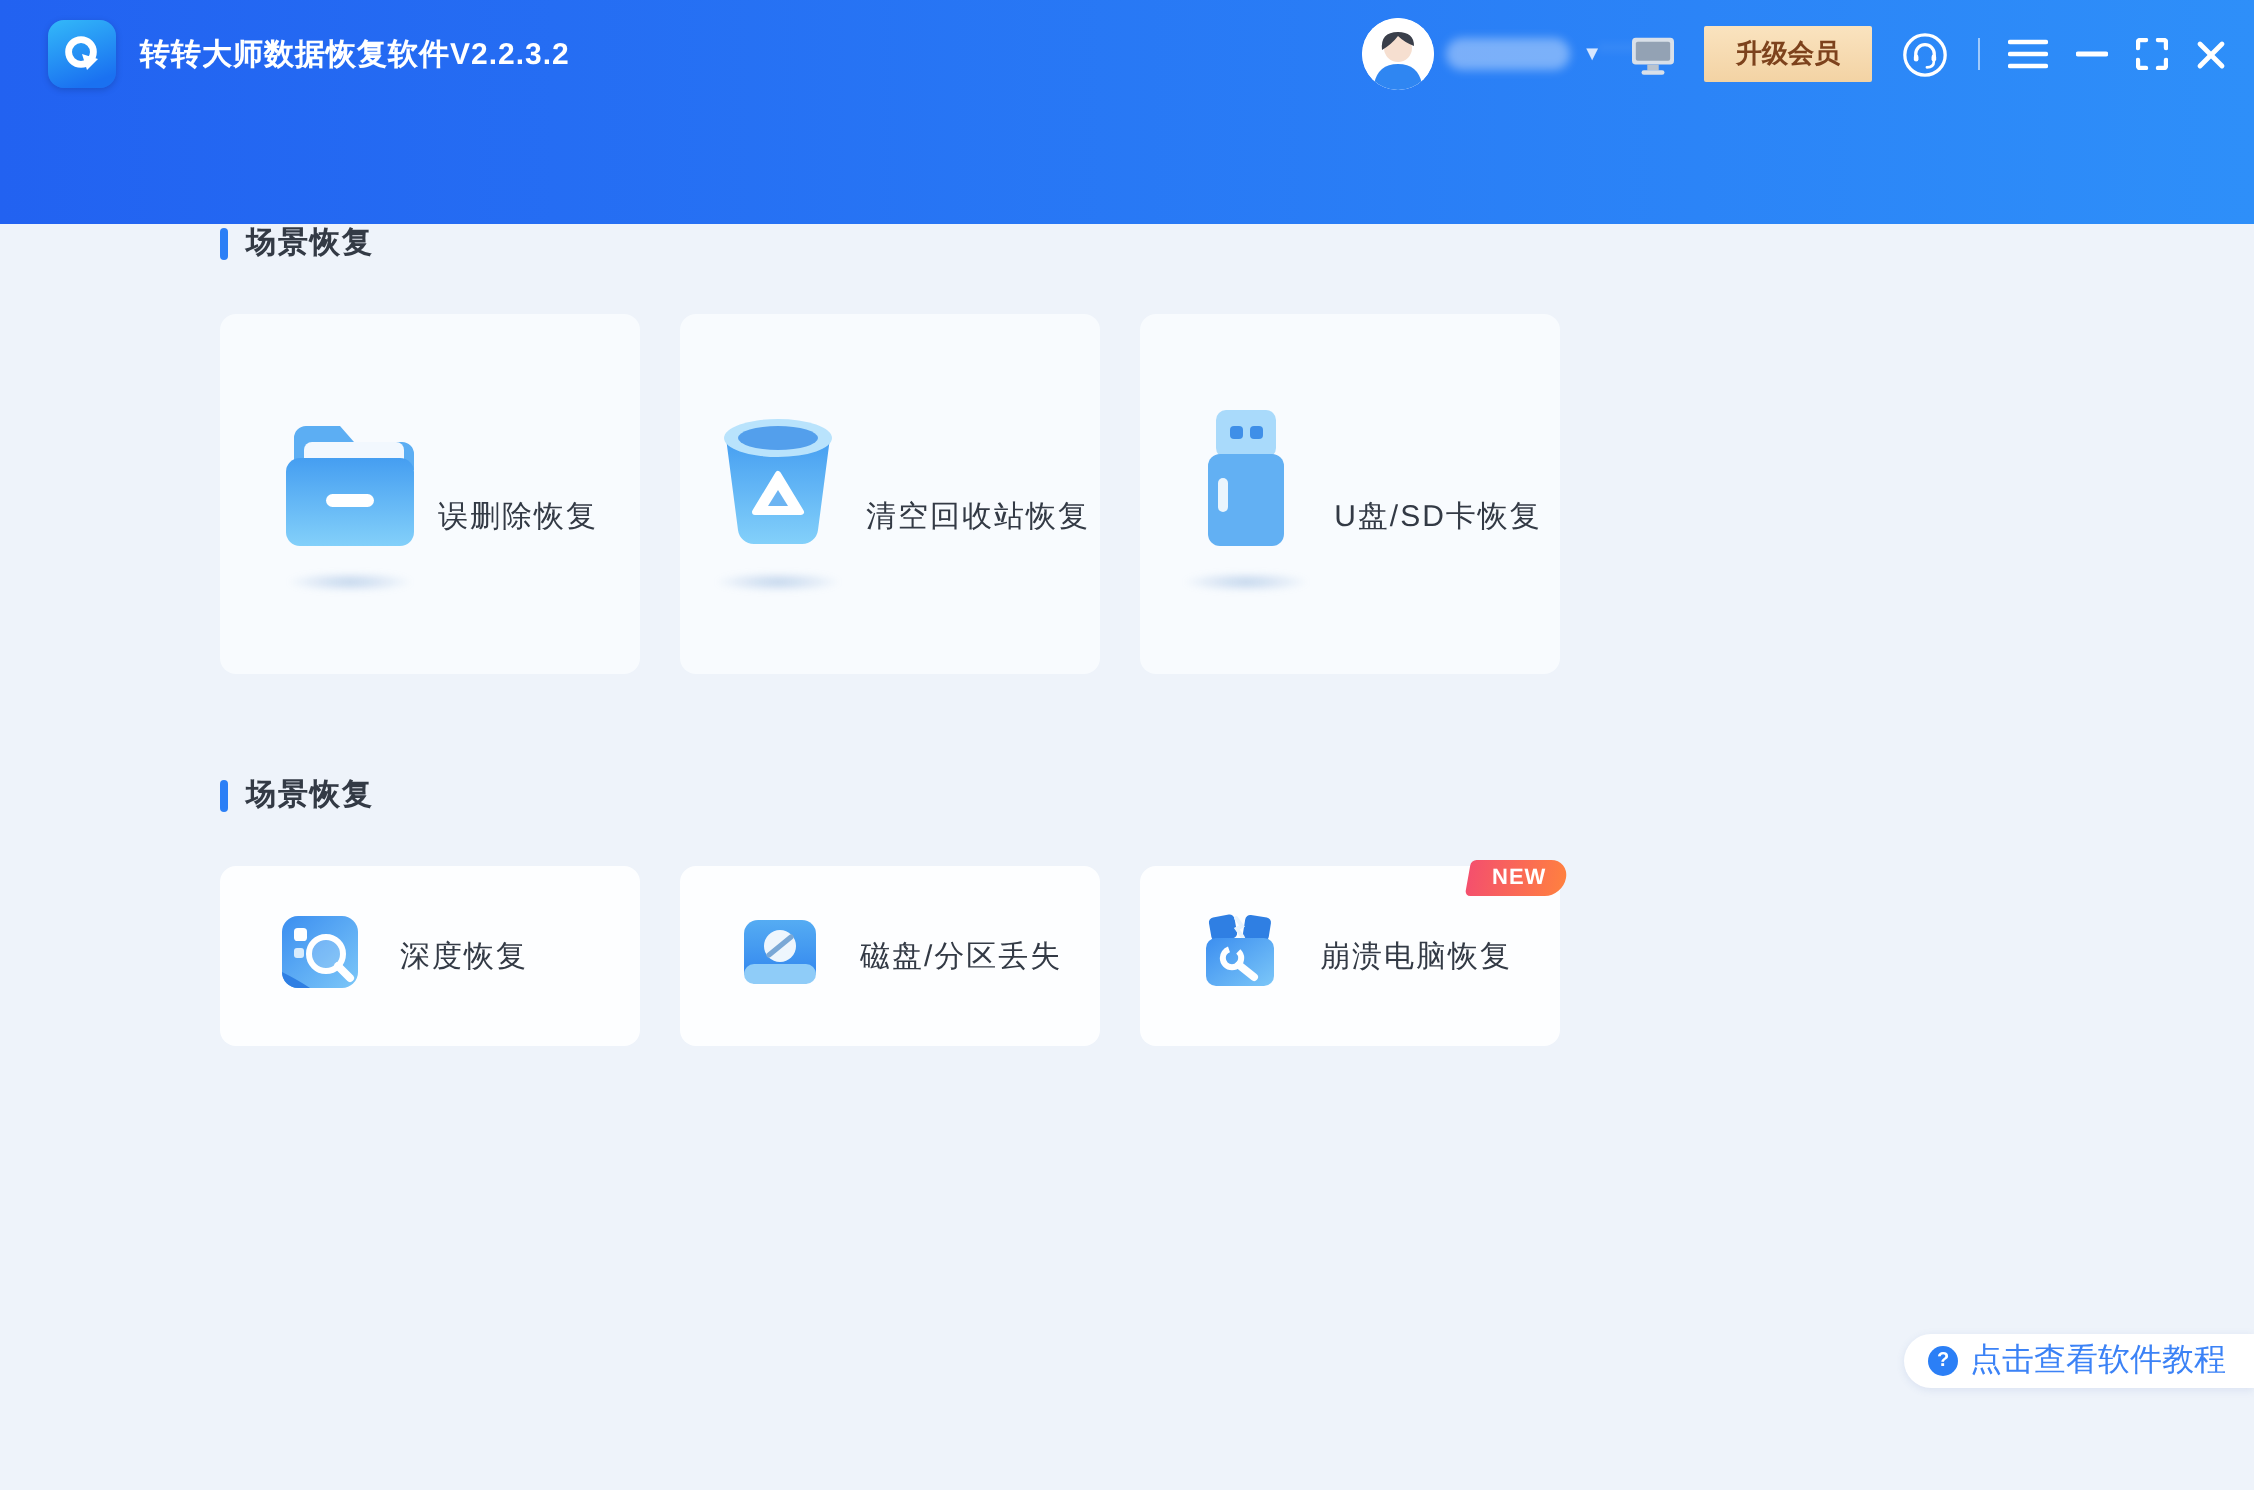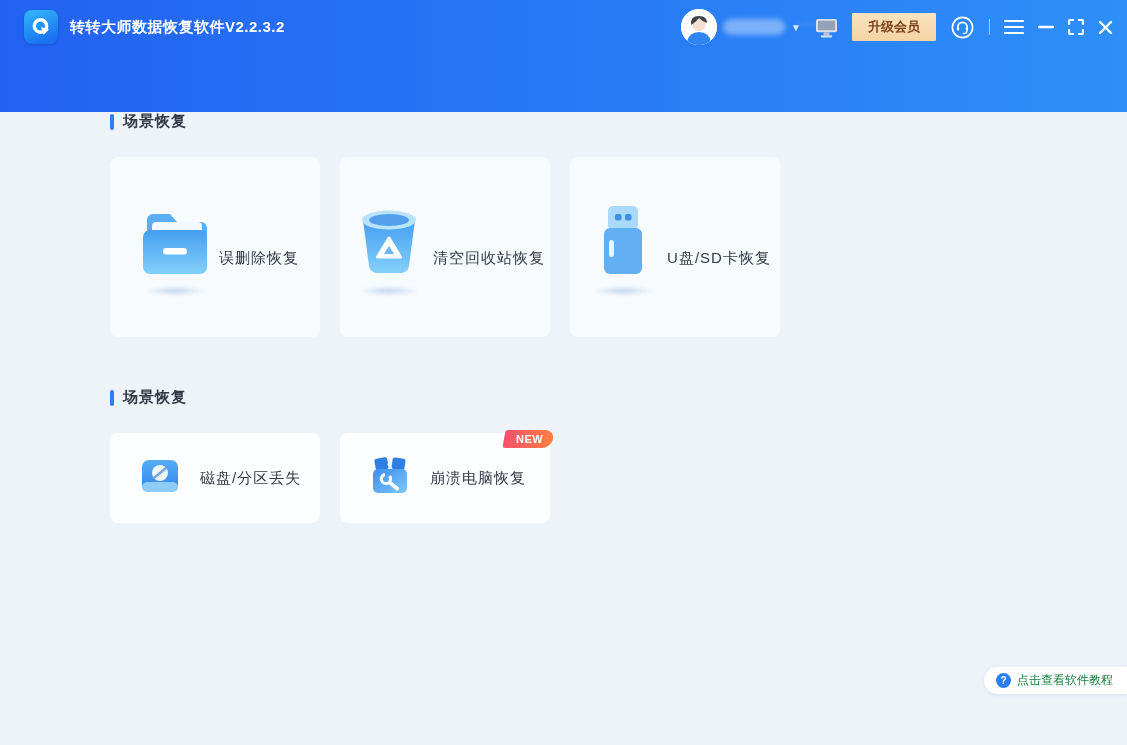--- a/index.html
+++ b/index.html
@@ -109,21 +109,21 @@
     padding:0 14px 0 12px;
     cursor:pointer;
     box-shadow:0 1px 4px rgba(70,110,180,.12);
   }
   .q-circle {
     width:15px; height:15px; border-radius:50%;
     background:#2b7ff6; color:#fff;
     font-size:10px; font-weight:700;
     display:flex; align-items:center; justify-content:center;
   }
-  .tutorial-label { color:#15803d; font-size:12px;font-family:Liberation Mono, monospace; }
+  .tutorial-label { color:#3b82f6; font-size:16px;font-family:Liberation Mono, monospace; }
 </style>
 </head>
 <body>
 
 <svg width="0" height="0" style="position:absolute">
   <defs>
     <linearGradient id="gBlueV" x1="0" y1="0" x2="0" y2="1">
       <stop offset="0" stop-color="#459ef1"></stop>
         <stop offset="1" stop-color="#83d0fa"></stop>
     </linearGradient>
@@ -277,20 +277,33 @@
     </div>
   </div>
 
   <div class="section">
     <div class="sec-head">
       <div class="sec-bar"></div>
       <div class="sec-title">场景恢复</div>
     </div>
     <div class="grid">
 
+      <div class="card-small">
+        <span>
+          <svg width="44" height="44" viewBox="0 0 44 44">
+            <rect x="3" y="4" width="38" height="36" rx="8" fill="url(#gBlueD)"></rect>
+            <path d="M3 32 q8 4 14 8 h-6 a8 8 0 0 1 -8 -8z" fill="#2f7fe3"></path>
+            <rect x="9" y="10" width="6.5" height="6.5" rx="1.8" fill="#ffffff"></rect>
+            <rect x="9" y="20" width="5" height="5" rx="1.5" fill="#d9ecfc"></rect>
+            <circle cx="25" cy="23" r="8.5" fill="rgba(255,255,255,.18)" stroke="#ffffff" stroke-width="3"></circle>
+            <line x1="31" y1="29" x2="37" y2="35" stroke="#ffffff" stroke-width="4" stroke-linecap="round"></line>
+          </svg>
+        </span>
+        <div class="card-label">深度恢复</div>
+      </div>
 
       <div class="card-small">
         <span>
           <svg width="44" height="44" viewBox="0 0 44 44">
             <rect x="4" y="6" width="36" height="32" rx="7" fill="url(#gBlueD2)"></rect>
             <rect x="4" y="28" width="36" height="10" rx="5" fill="#8fccf8"></rect>
             <circle cx="22" cy="19" r="8" fill="#eef6fd"></circle>
             <line x1="16.5" y1="23.5" x2="27.5" y2="14.5" stroke="#7aa8d6" stroke-width="2.6" stroke-linecap="round"></line>
           </svg>
         </span>

